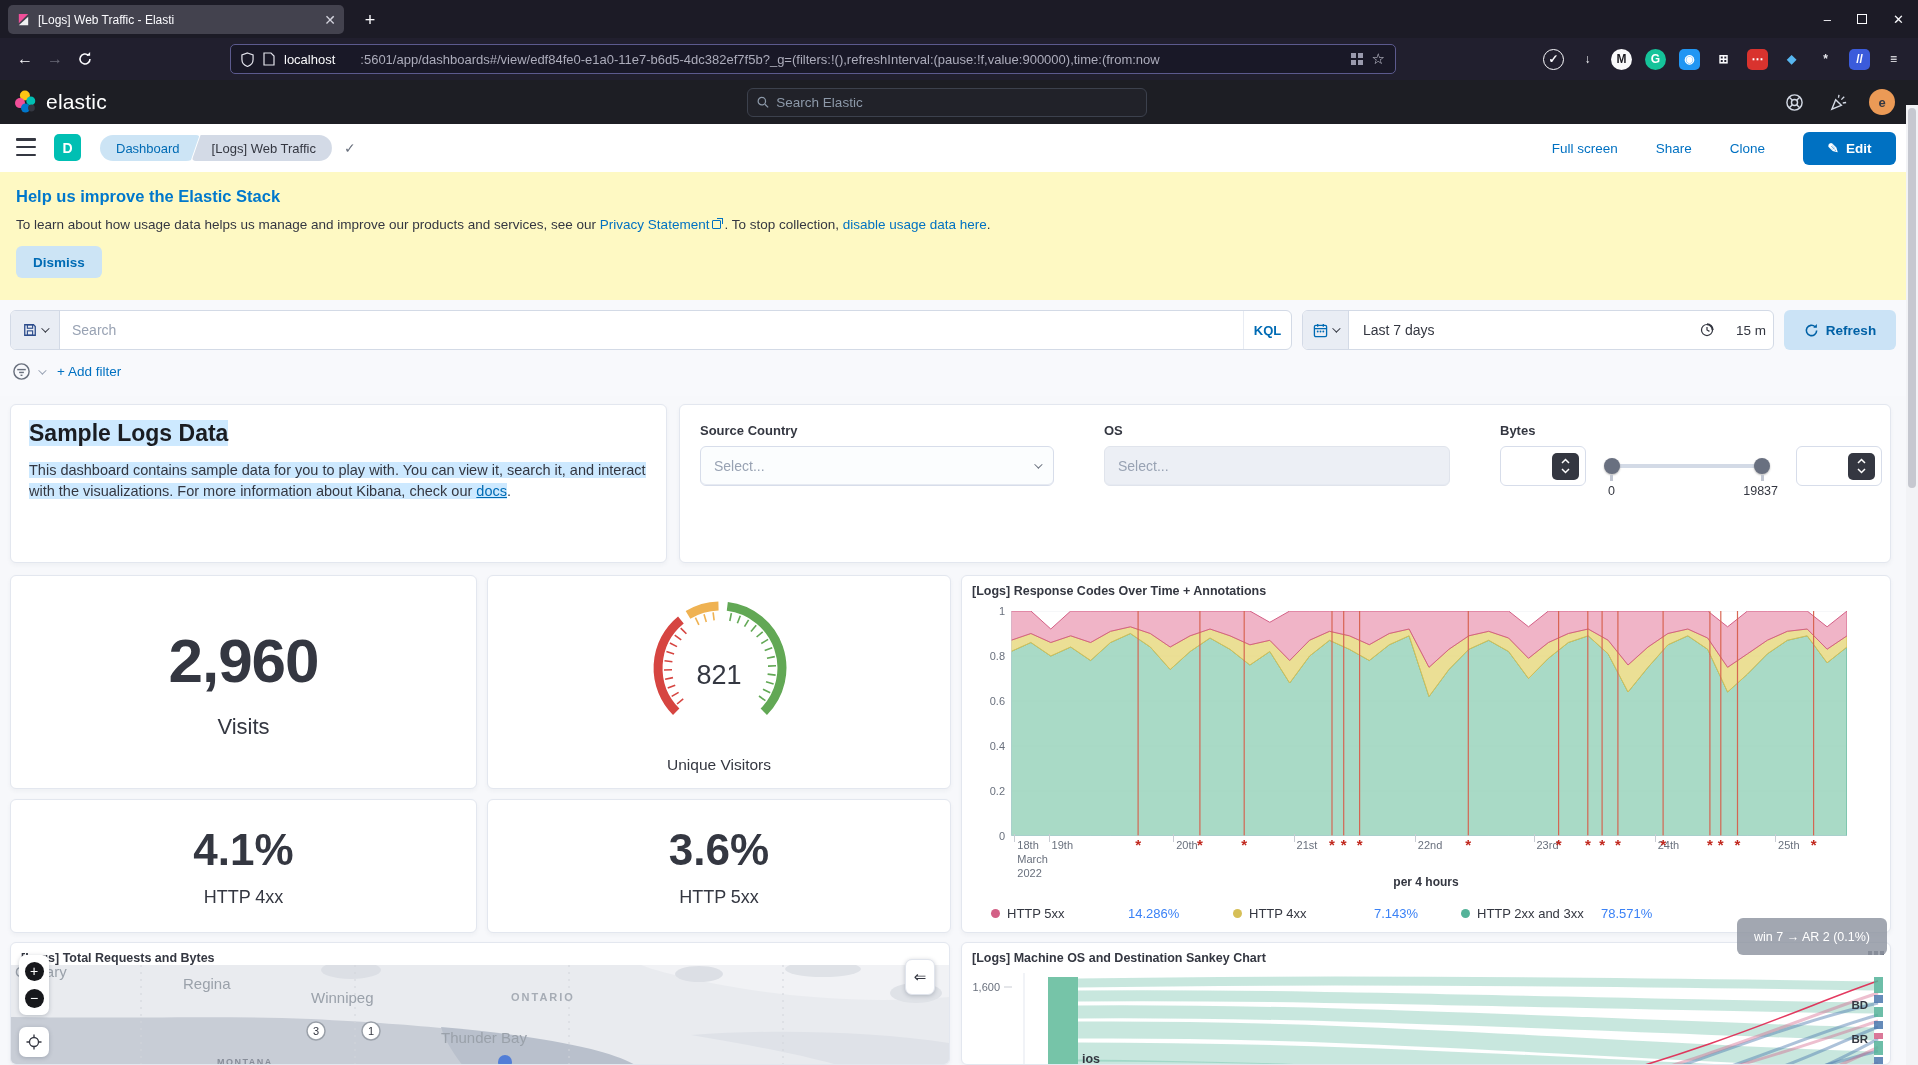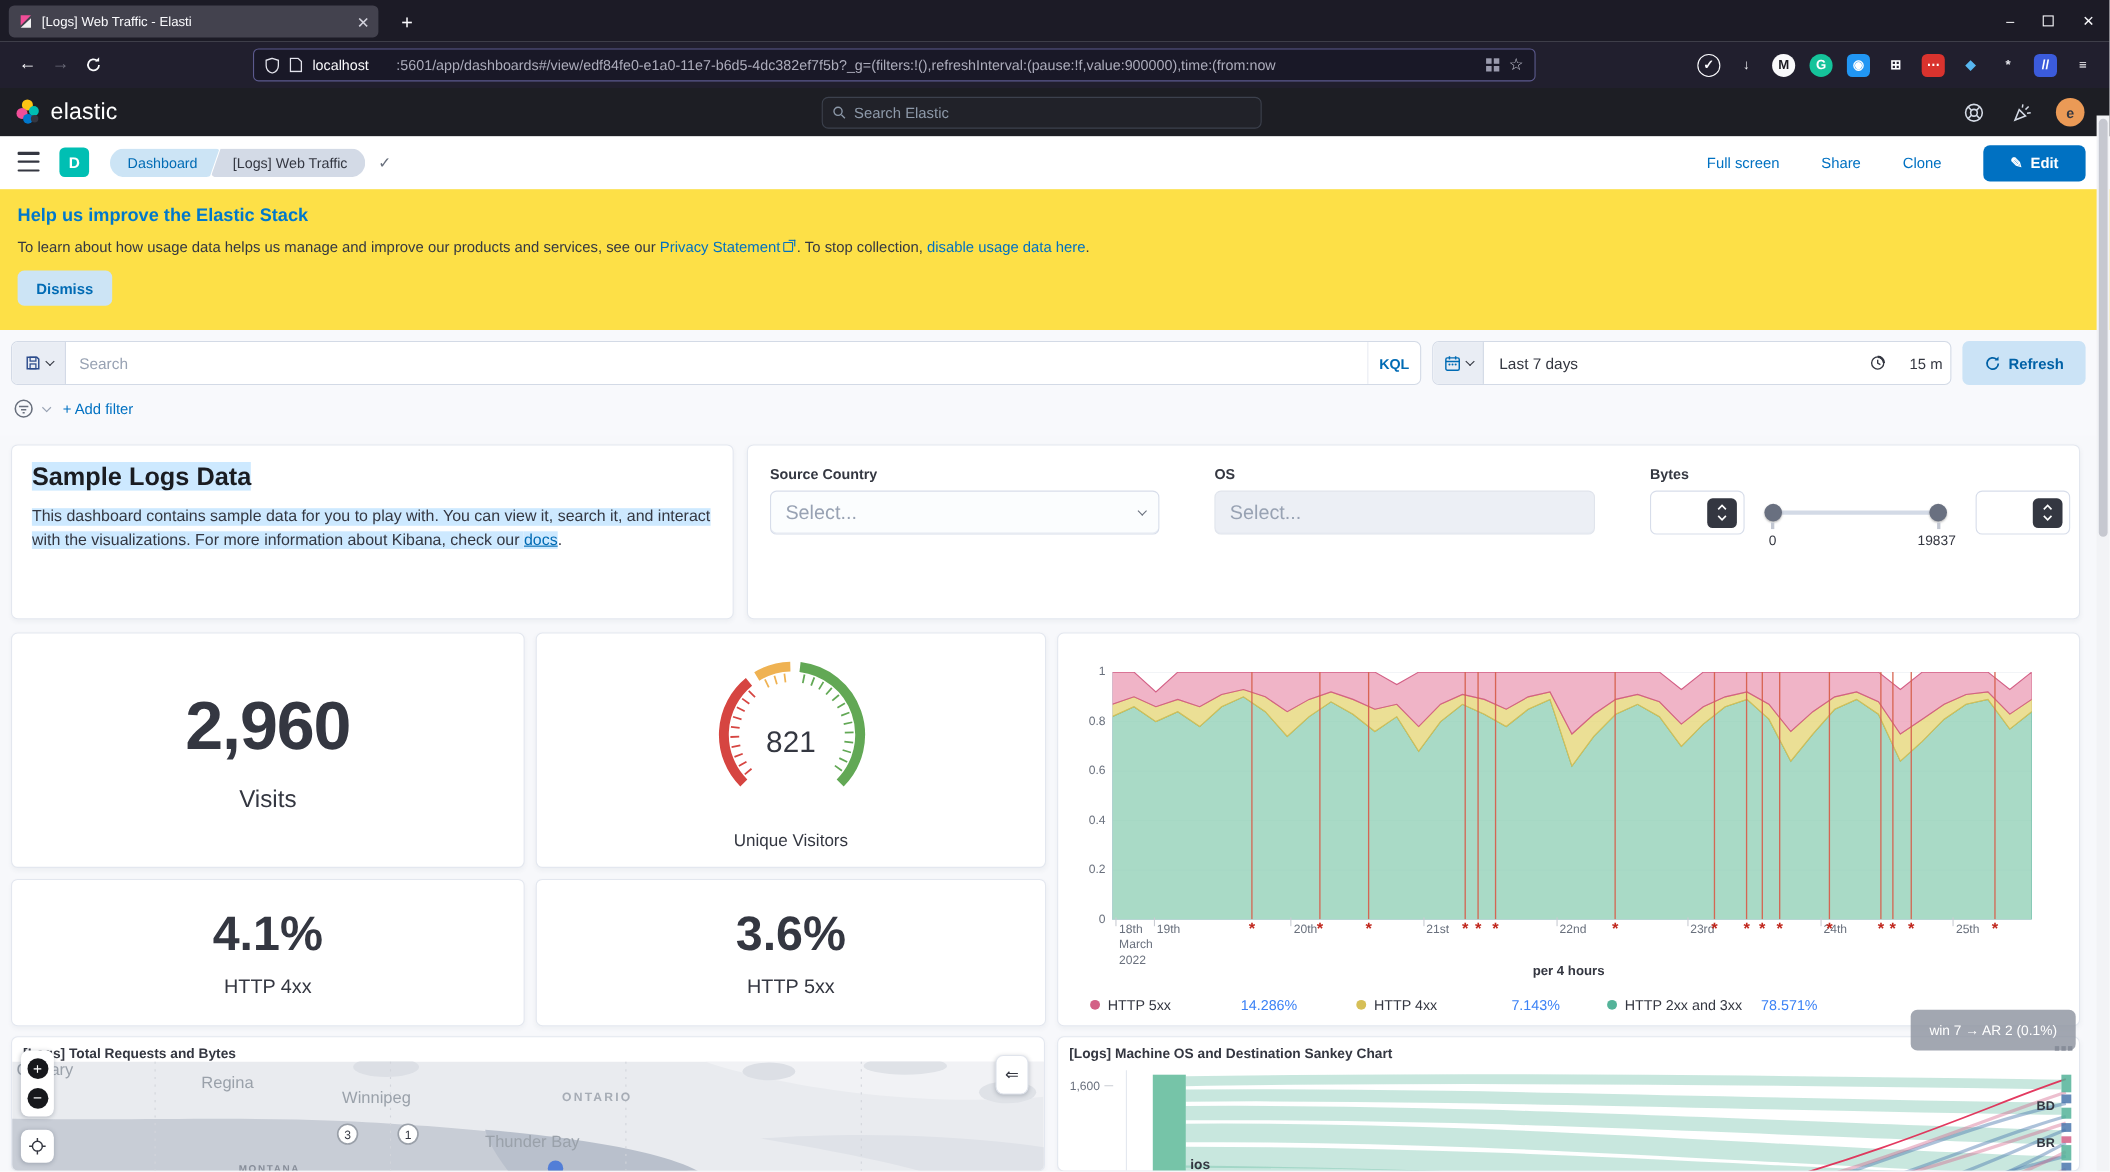--- a/index.html
+++ b/index.html
@@ -61,21 +61,21 @@
   .crumb.last { background:#d3dae6; color:#343741; border-radius:4px 13px 13px 4px; margin-left:-8px;
                 clip-path:polygon(9px 0,100% 0,100% 100%,0 100%); padding-left:20px; }
   .crumb-check { color:#69707d; font-size:14px; margin-left:12px; }
   .tb-links { position:absolute; right:0; top:0; height:48px; display:flex; align-items:center; }
   .tb-link { color:#0071c2; font-size:13.5px; margin-right:38px; }
   .btn-edit { width:93px; height:33px; background:#0071c2; color:#fff; border:none; border-radius:6px; font-size:13.5px;
               font-weight:600; display:flex; align-items:center; justify-content:center; gap:7px; margin-right:22px;
               font-family:"Liberation Sans",sans-serif; }
 
   
-  #banner { position:absolute; top:172px; left:0; width:100%; height:128px; background:#fde047; padding:15px 16px; }
+  #banner { position:absolute; top:172px; left:0; width:100%; height:128px; background:#fef9c3; padding:15px 16px; }
   #banner h2 { color:#0078cc; font-size:16.5px; font-weight:700; }
   #banner p { margin-top:11px; font-size:13.5px; color:#343741; }
   #banner a { color:#0071c2; text-decoration:none; }
   .ext-link-ic { display:inline-block; width:9px; height:9px; border:1px solid #0071c2; border-radius:1px; position:relative; margin:0 3px; }
   .ext-link-ic:after { content:""; position:absolute; right:-3px; top:-3px; width:5px; height:5px; border-top:1px solid #0071c2; border-right:1px solid #0071c2; }
   .btn-dismiss { margin-top:14px; height:32px; padding:0 17px; background:#cce4f5; color:#006bb4; border:none; border-radius:6px;
                  font-size:13.5px; font-weight:600; font-family:"Liberation Sans",sans-serif; }
 
   
   #querysec { position:absolute; top:300px; left:0; width:100%; height:96px; background:#f8f9fc; }
@@ -107,21 +107,21 @@
   #p-sample h1 { font-size:23px; color:#1a1c21; font-weight:700; display:inline; }
   #p-sample .body { margin-top:13px; font-size:14.5px; line-height:1.45; color:#343741; }
   .hl { background:#cde9ff; }
   #p-sample a { color:#006bb4; text-decoration:underline; }
 
   
   #p-controls { left:679px; top:404px; width:1212px; height:159px; }
   .ctl-label { position:absolute; font-size:13px; font-weight:600; color:#343741; top:18px; }
   .select { position:absolute; top:41px; height:40px; background:#fbfdfe; border:1px solid #d7ddea; border-radius:6px;
             box-shadow:inset 0 -1px 0 #e6eaf2; display:flex; align-items:center; justify-content:space-between; padding:0 13px;
-            font-size:18px; color:#98a2b3; }
+            font-size:14px; color:#98a2b3; }
   .select.disabled { background:#eceff5; border-color:#e0e4ec; }
   .stepper { position:absolute; top:41px; width:86px; height:40px; background:#fff; border:1px solid #d7ddea; border-radius:6px;
              display:flex; align-items:center; justify-content:flex-end; padding:0 6px; }
   .step-btn { width:27px; height:27px; background:#343741; border-radius:5px; display:flex; flex-direction:column;
               align-items:center; justify-content:center; gap:2px; }
   .slider-wrap { position:absolute; top:41px; height:56px; }
   .slider-track { position:absolute; top:18px; left:0; right:0; height:4px; background:#d3dae6; border-radius:2px; }
   .slider-handle { position:absolute; top:12px; width:16px; height:16px; border-radius:50%; background:#697080;
                    box-shadow:0 1px 2px rgba(0,0,0,.3); }
   .slider-notch { position:absolute; top:29px; width:3px; height:6px; background:#c2c7d2; }
@@ -449,20 +449,21 @@
     <div class="metric-value-md">4.1%</div>
     <div class="metric-label-md">HTTP 4xx</div>
   </div>
 
   <div class="panel metric" id="p-5xx">
     <div class="metric-value-md">3.6%</div>
     <div class="metric-label-md">HTTP 5xx</div>
   </div>
 
   <div class="panel" id="p-resp">
+    <div class="ptitle">[Logs] Response Codes Over Time + Annotations</div>
     <svg id="resp-plot" width="836" height="225">
         <line x1="0" y1="0" x2="836" y2="0" stroke="#eef0f4"></line>
         <line x1="0" y1="45" x2="836" y2="45" stroke="#eef0f4"></line>
         <line x1="0" y1="90" x2="836" y2="90" stroke="#eef0f4"></line>
         <line x1="0" y1="135" x2="836" y2="135" stroke="#eef0f4"></line>
         <line x1="0" y1="180" x2="836" y2="180" stroke="#eef0f4"></line>
         <line x1="0" y1="225" x2="836" y2="225" stroke="#eef0f4"></line>
         <path d="M0,40.5 L19.9,31.5 L39.8,45.0 L59.7,36.0 L79.6,49.5 L99.5,31.5 L119.4,22.5 L139.3,36.0 L159.2,58.5 L179.1,40.5 L199.0,27.0 L219.0,38.3 L238.9,54.0 L258.8,40.5 L278.7,72.0 L298.6,45.0 L318.5,29.3 L338.4,38.3 L358.3,49.5 L378.2,33.8 L398.1,24.8 L418.0,85.5 L437.9,58.5 L457.8,38.3 L477.7,29.3 L497.6,40.5 L517.5,67.5 L537.4,47.3 L557.3,31.5 L577.2,24.8 L597.1,42.8 L617.0,81.0 L637.0,56.3 L656.9,33.8 L676.8,24.8 L696.7,38.3 L716.6,81.0 L736.5,63.0 L756.4,42.8 L776.3,29.3 L796.2,24.8 L816.1,51.8 L836.0,36.0 L836.0,225.0 L816.1,225.0 L796.2,225.0 L776.3,225.0 L756.4,225.0 L736.5,225.0 L716.6,225.0 L696.7,225.0 L676.8,225.0 L656.9,225.0 L637.0,225.0 L617.0,225.0 L597.1,225.0 L577.2,225.0 L557.3,225.0 L537.4,225.0 L517.5,225.0 L497.6,225.0 L477.7,225.0 L457.8,225.0 L437.9,225.0 L418.0,225.0 L398.1,225.0 L378.2,225.0 L358.3,225.0 L338.4,225.0 L318.5,225.0 L298.6,225.0 L278.7,225.0 L258.8,225.0 L238.9,225.0 L219.0,225.0 L199.0,225.0 L179.1,225.0 L159.2,225.0 L139.3,225.0 L119.4,225.0 L99.5,225.0 L79.6,225.0 L59.7,225.0 L39.8,225.0 L19.9,225.0 L0.0,225.0 Z" fill="#96d2ba" fill-opacity="0.82" stroke="#54b399" stroke-width="1"></path>
         <path d="M0,29.3 L19.9,22.5 L39.8,31.5 L59.7,24.8 L79.6,31.5 L99.5,20.3 L119.4,15.8 L139.3,22.5 L159.2,36.0 L179.1,24.8 L199.0,18.0 L219.0,24.8 L238.9,33.8 L258.8,29.3 L278.7,49.5 L298.6,29.2 L318.5,20.3 L338.4,24.8 L358.3,33.7 L378.2,22.5 L398.1,18.0 L418.0,56.3 L437.9,38.3 L457.8,24.8 L477.7,20.3 L497.6,27.0 L517.5,47.3 L537.4,31.5 L557.3,22.5 L577.2,18.0 L597.1,29.2 L617.0,54.0 L637.0,36.0 L656.9,22.5 L676.8,18.0 L696.7,27.0 L716.6,56.3 L736.5,42.8 L756.4,29.2 L776.3,20.3 L796.2,18.0 L816.1,38.2 L836.0,24.8 L836.0,36.0 L816.1,51.8 L796.2,24.8 L776.3,29.3 L756.4,42.8 L736.5,63.0 L716.6,81.0 L696.7,38.3 L676.8,24.8 L656.9,33.8 L637.0,56.3 L617.0,81.0 L597.1,42.8 L577.2,24.8 L557.3,31.5 L537.4,47.3 L517.5,67.5 L497.6,40.5 L477.7,29.3 L457.8,38.3 L437.9,58.5 L418.0,85.5 L398.1,24.8 L378.2,33.8 L358.3,49.5 L338.4,38.3 L318.5,29.3 L298.6,45.0 L278.7,72.0 L258.8,40.5 L238.9,54.0 L219.0,38.3 L199.0,27.0 L179.1,40.5 L159.2,58.5 L139.3,36.0 L119.4,22.5 L99.5,31.5 L79.6,49.5 L59.7,36.0 L39.8,45.0 L19.9,31.5 L0.0,40.5 Z" fill="#e6d87e" fill-opacity="0.82" stroke="#d6bf57" stroke-width="1"></path>
         <path d="M0,0.0 L19.9,0.0 L39.8,18.0 L59.7,0.0 L79.6,0.0 L99.5,0.0 L119.4,0.0 L139.3,0.0 L159.2,0.0 L179.1,0.0 L199.0,0.0 L219.0,0.0 L238.9,0.0 L258.8,11.3 L278.7,0.0 L298.6,0.0 L318.5,0.0 L338.4,0.0 L358.3,0.0 L378.2,0.0 L398.1,0.0 L418.0,0.0 L437.9,0.0 L457.8,0.0 L477.7,0.0 L497.6,0.0 L517.5,15.8 L537.4,0.0 L557.3,0.0 L577.2,0.0 L597.1,0.0 L617.0,0.0 L637.0,0.0 L656.9,0.0 L676.8,0.0 L696.7,0.0 L716.6,15.8 L736.5,0.0 L756.4,0.0 L776.3,0.0 L796.2,0.0 L816.1,15.8 L836.0,0.0 L836.0,24.8 L816.1,38.2 L796.2,18.0 L776.3,20.3 L756.4,29.2 L736.5,42.8 L716.6,56.3 L696.7,27.0 L676.8,18.0 L656.9,22.5 L637.0,36.0 L617.0,54.0 L597.1,29.2 L577.2,18.0 L557.3,22.5 L537.4,31.5 L517.5,47.3 L497.6,27.0 L477.7,20.3 L457.8,24.8 L437.9,38.3 L418.0,56.3 L398.1,18.0 L378.2,22.5 L358.3,33.7 L338.4,24.8 L318.5,20.3 L298.6,29.2 L278.7,49.5 L258.8,29.3 L238.9,33.8 L219.0,24.8 L199.0,18.0 L179.1,24.8 L159.2,36.0 L139.3,22.5 L119.4,15.8 L99.5,20.3 L79.6,31.5 L59.7,24.8 L39.8,31.5 L19.9,22.5 L0.0,29.3 Z" fill="#eda4bb" fill-opacity="0.82" stroke="#d36086" stroke-width="1"></path>

